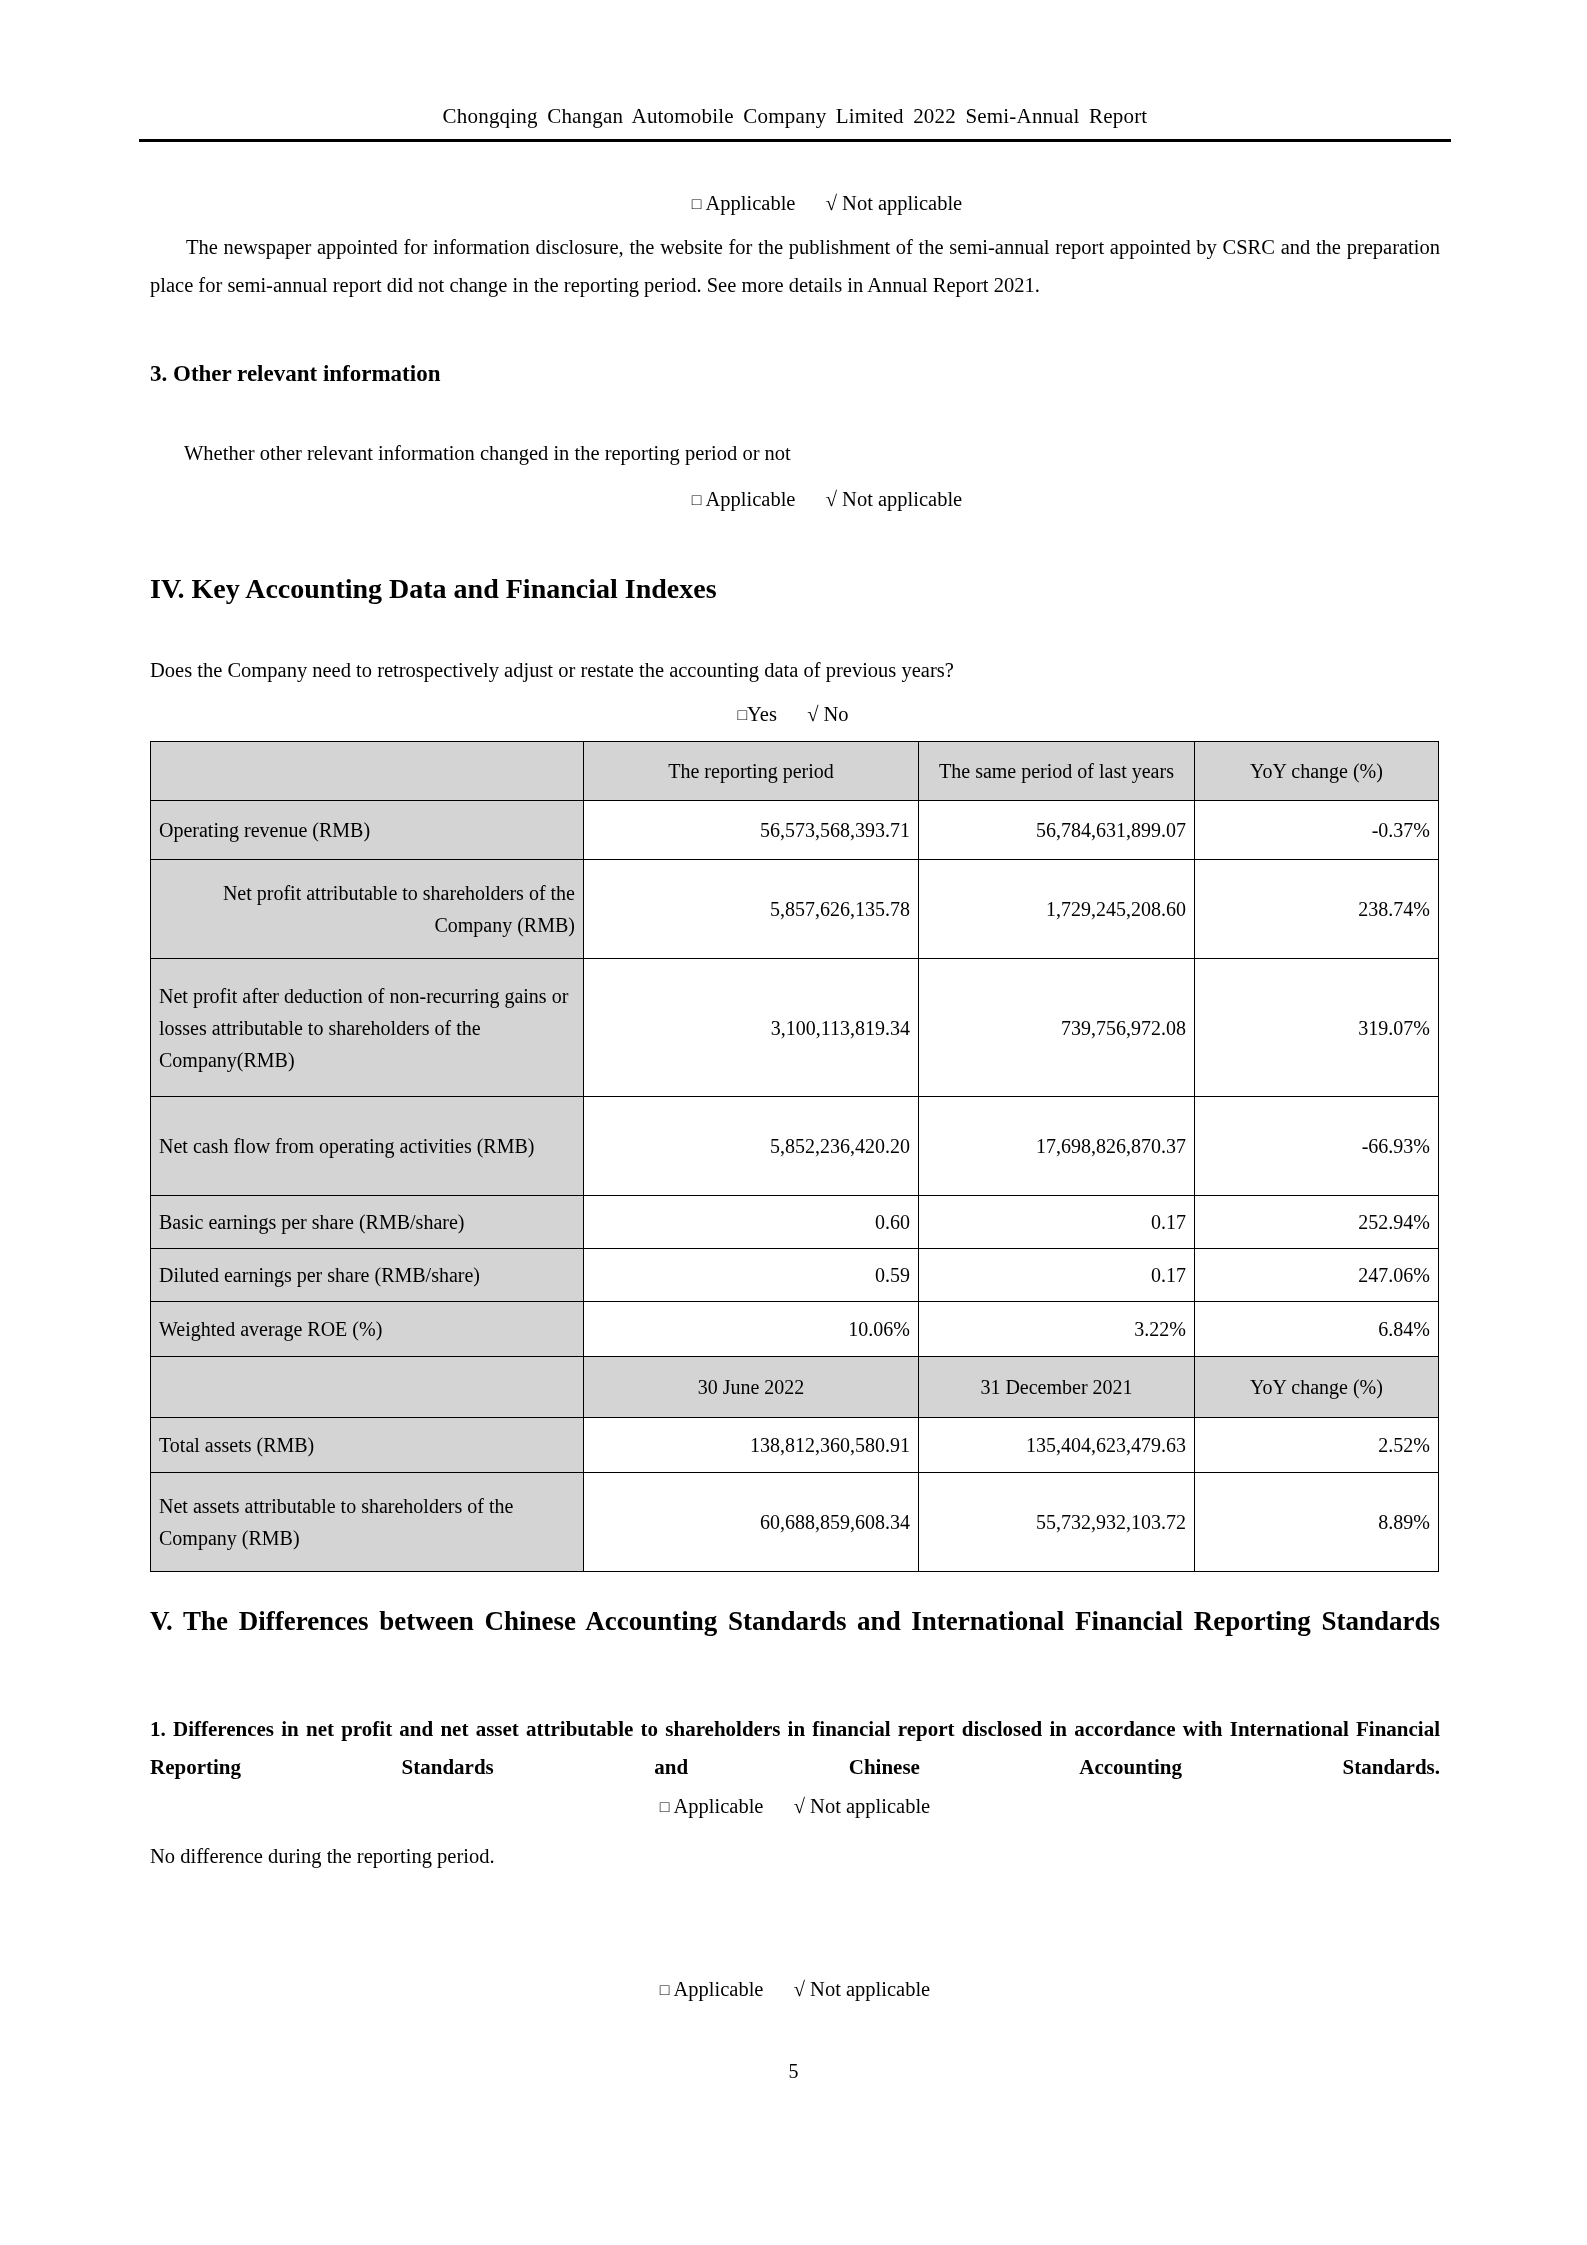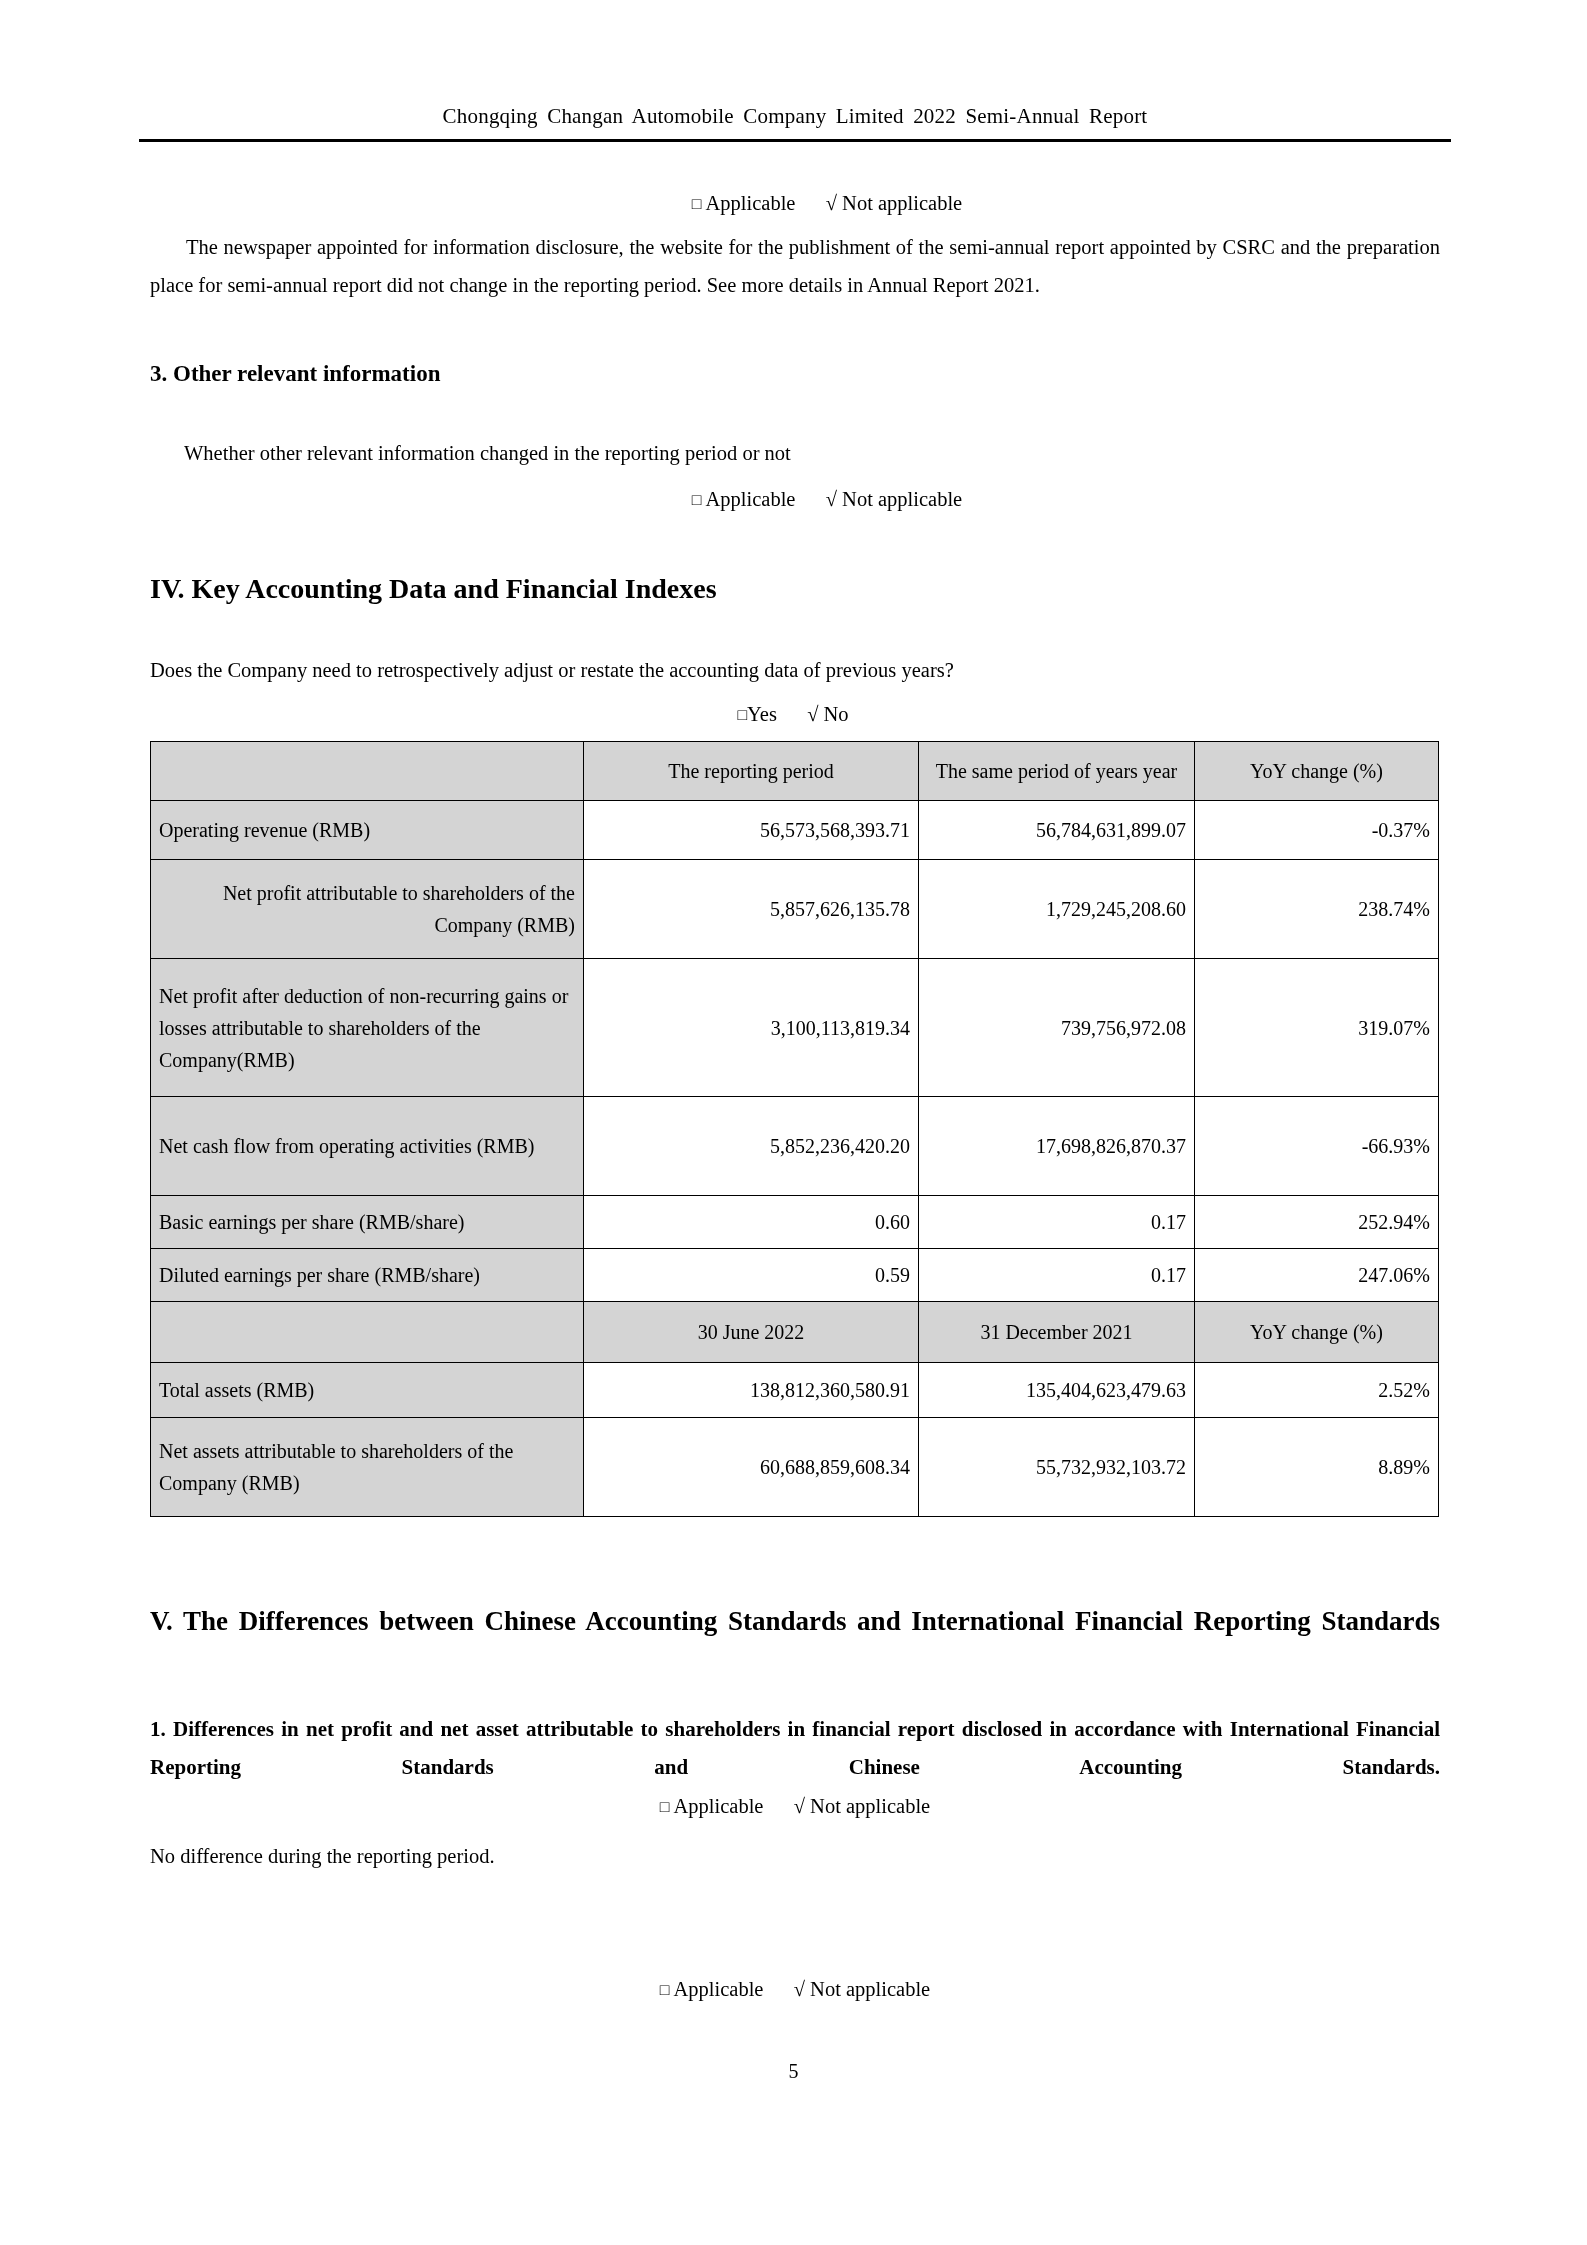--- a/index.html
+++ b/index.html
@@ -194,21 +194,21 @@
     <colgroup>
       <col class="col-label">
         <col class="col-a">
         <col class="col-b">
         <col class="col-c">
     </colgroup>
     <tbody>
       <tr>
         <td class="label" style="height:46px;"></td>
         <td class="hdr">The reporting period</td>
-        <td class="hdr">The same period of years year</td>
+        <td class="hdr">The same period of last years</td>
         <td class="hdr">YoY change (%)</td>
       </tr>
 
       <tr>
         <td class="label" style="height:46px;">Operating revenue (RMB)</td>
         <td class="val">56,573,568,393.71</td>
         <td class="val">56,784,631,899.07</td>
         <td class="val">-0.37%</td>
       </tr>
 
@@ -240,20 +240,26 @@
         <td class="val">252.94%</td>
       </tr>
 
       <tr>
         <td class="label" style="height:40px;">Diluted earnings per share (RMB/share)</td>
         <td class="val">0.59</td>
         <td class="val">0.17</td>
         <td class="val">247.06%</td>
       </tr>
 
+      <tr>
+        <td class="label" style="height:42px;">Weighted average ROE (%)</td>
+        <td class="val">10.06%</td>
+        <td class="val">3.22%</td>
+        <td class="val">6.84%</td>
+      </tr>
 
       <tr>
         <td class="label" style="height:48px;"></td>
         <td class="hdr">30 June 2022</td>
         <td class="hdr">31 December 2021</td>
         <td class="hdr">YoY change (%)</td>
       </tr>
 
       <tr>
         <td class="label" style="height:42px;">Total assets (RMB)</td>

